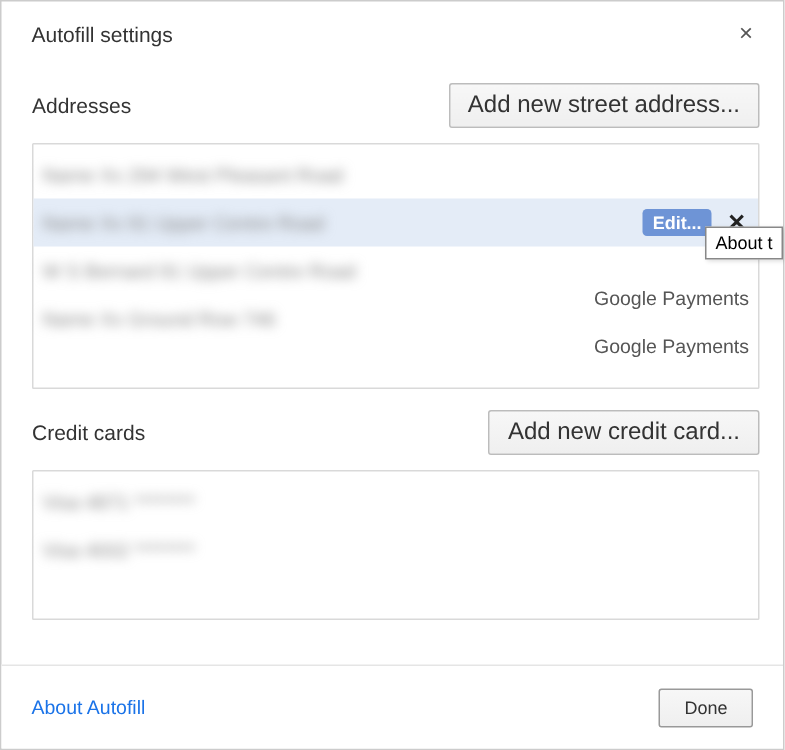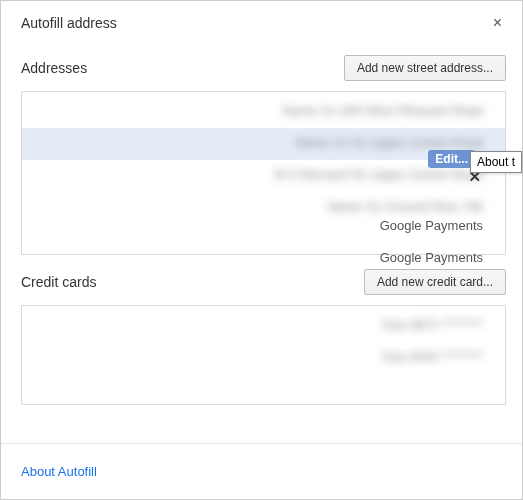--- a/index.html
+++ b/index.html
@@ -8,42 +8,42 @@
   .header { padding: 14px 16px 6px 20px; display: flex; justify-content: space-between; align-items: flex-start; }
   .title { font-size: 14px; color: #333; font-weight: 400; }
   .close { font-size: 16px; color: #555; cursor: pointer; line-height: 1; padding: 0 4px; }
   .content { position: absolute; top: 40px; bottom: 56px; left: 0; right: 0; overflow-y: auto; padding: 0 16px 0 20px; }
   .content::-webkit-scrollbar { width: 15px; }
   .content::-webkit-scrollbar-track { background: #f1f1f1; border-left:1px solid #e4e4e4;}
   .content::-webkit-scrollbar-thumb { background: #c1c1c1; }
   .content::-webkit-scrollbar-button { background: #f1f1f1; height:15px; border:1px solid #ddd;}
   .section-head { display: flex; justify-content: space-between; align-items: center; margin: 14px 0 10px 0; }
   .section-title { font-size: 14px; color: #333; }
-  .btn { background: linear-gradient(#f7f7f7,#efefef); border: 1px solid #bcbcbc; border-radius: 2px; padding: 5px 12px; font-size: 12px; color: #333; cursor: pointer; }
+  .btn { background: linear-gradient(#f7f7f7,#efefef); border: 1px solid #bcbcbc; border-radius: 2px; padding: 5px 12px; font-size: 16px; color: #333; cursor: pointer; }
   .card { border: 1px solid #d9d9d9; border-radius: 1px; margin-bottom: 10px; padding: 4px 0 30px 0; min-height: 60px;}
-  .row { display: flex; align-items: flex-end; padding: 7px 22px; font-size: 13px; height: 32px; flex-direction: column; }
+  .row { display: flex; align-items: center; padding: 7px 6px; font-size: 13px; height: 32px; }
   .row.selected { background: #e4ecf7; }
   .row-label { flex: 1; color: #555;}
   .blur { filter: blur(4px); color: #888 !important; user-select:none;}
   .tag-edit { background: #6e94d6; color: #fff; font-size: 12px; font-weight: bold; padding: 2px 7px; border-radius: 3px; margin-right: 8px; cursor:pointer;}
   .del-x { font-weight: bold; font-size: 15px; color: #222; cursor: pointer; padding:0 2px;}
   .source { font-size: 13px; color: #555; margin-top: 36px; }
   .footer { position: absolute; bottom: 0; left: 0; right: 0; height: 56px; border-top: 1px solid #e5e5e5; display: flex; justify-content: space-between; align-items: center; padding: 0 20px; background:#fff;gap:25px;}
   .link { color: #1a73e8; font-size: 13px; text-decoration: none; cursor:pointer;}
   .done-btn { background: linear-gradient(#f7f7f7,#efefef); border: 1px solid #999; border-radius: 2px; padding: 5px 16px; font-size: 12px; color: #333; cursor: pointer; }
   .tooltip { position: absolute; top: 150px; right: 0; background: #fff; border: 1px solid #888; font-size: 12px; padding: 3px 6px; white-space: nowrap; z-index: 10; box-shadow: 1px 1px 3px rgba(0,0,0,0.15);}
   .spacer-bottom { height: 120px; }
 </style>
 </head>
 <body>
 
 <div class="dialog">
 
   <div class="header">
-    <div class="title">Autofill address</div>
+    <div class="title">Autofill settings</div>
     <div class="close">×</div>
   </div>
 
   <div class="content">
 
     <div class="section-head">
       <div class="section-title">Addresses</div>
       <button class="btn">Add new street address...</button>
     </div>
     <div class="card">
@@ -78,15 +78,16 @@
       </div>
     </div>
 
     <div class="spacer-bottom"></div>
   </div>
 
   <div class="tooltip">About t</div>
 
   <div class="footer">
     <a class="link">About Autofill</a>
+    <button class="done-btn">Done</button>
   </div>
 
 </div>
 
 </body></html>

